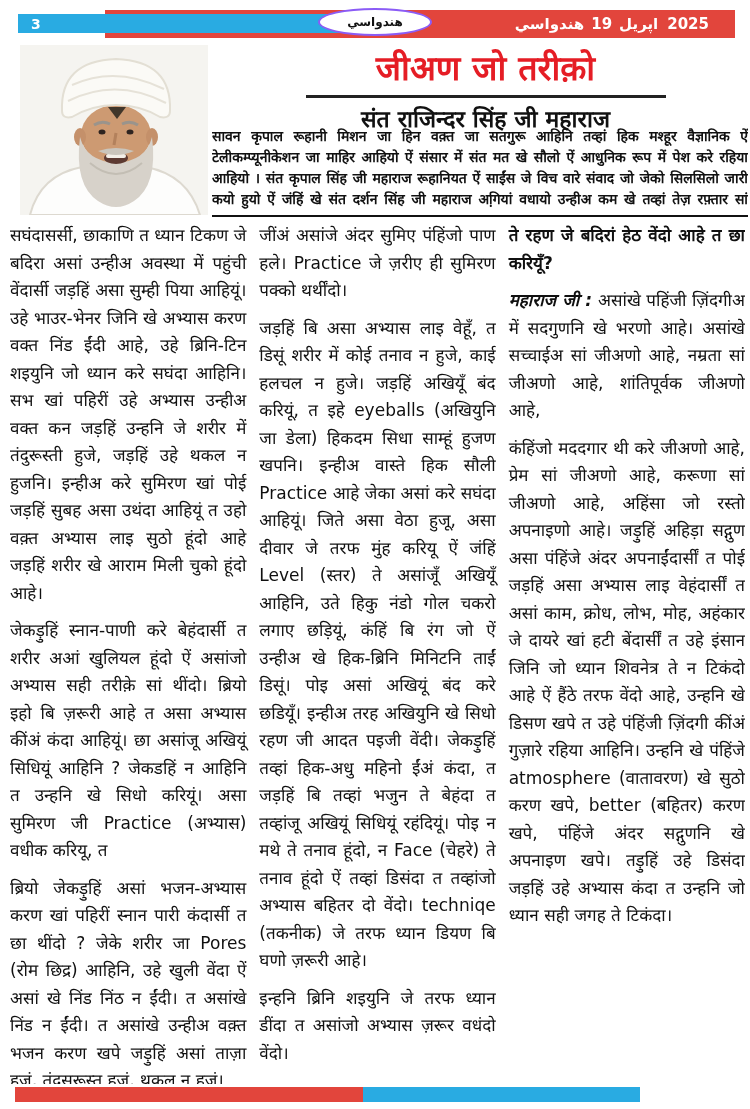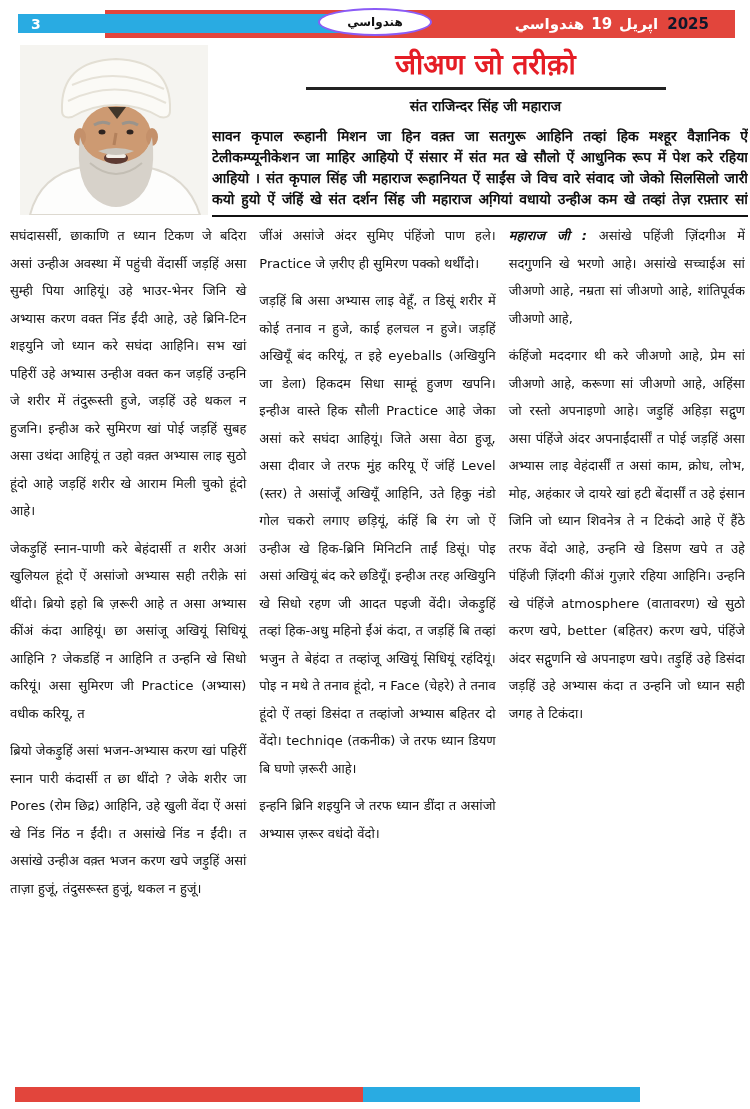--- a/index.html
+++ b/index.html
@@ -8,52 +8,52 @@
     font-family:"DejaVu Sans","Liberation Sans",sans-serif;
     color:#111;overflow:hidden;
   }
   
   .hdr-red{
     position:absolute;left:105px;top:10px;width:630px;height:28px;
     background:#e2453c;display:flex;align-items:center;justify-content:flex-end;
     padding-right:26px;box-sizing:border-box;font-weight:bold;font-size:15px;
   }
   .hdr-red .w{color:#ffffff;display:inline-block;margin-left:7px;}
-  .hdr-red .k{color:#0f172a;display:inline-block;margin-left:9px;}
+  .hdr-red .k{color:#ffffff;display:inline-block;margin-left:9px;}
   .hdr-blue{
     position:absolute;left:18px;top:14px;width:362px;height:19px;
     background:#29abe2;color:#ffffff;display:flex;align-items:center;
     padding-left:13px;box-sizing:border-box;font-weight:bold;font-size:14px;
   }
   .masthead{
     position:absolute;left:318px;top:8px;width:114px;height:28px;
     background:#ffffff;border:2px solid #8b5cf6;border-radius:50%;
     display:flex;align-items:center;justify-content:center;
     font-weight:bold;font-size:12px;color:#111;box-sizing:border-box;
   }
   
   .photo{position:absolute;left:20px;top:45px;width:188px;height:170px;}
   .photo svg{display:block;width:100%;height:100%;}
   
   .headline{position:absolute;left:228px;top:46px;width:515px;text-align:center;}
-  .headline h1{margin:0;font-size:28px;line-height:1.35;font-weight:bold;color:#e51d25;}
+  .headline h1{margin:0;font-size:34px;line-height:1.35;font-weight:bold;color:#e51d25;}
   .title-rule{width:360px;height:3px;background:#222;margin:3px auto 7px;}
-  .headline h2{margin:0;font-size:14px;line-height:1.3;font-weight:bold;color:#111;}
+  .headline h2{margin:0;font-size:23px;line-height:1.3;font-weight:bold;color:#111;}
   
   .intro{
     position:absolute;left:212px;top:126px;width:536px;height:86px;overflow:hidden;
     margin:0;font-weight:bold;font-size:14px;line-height:21px;text-align:justify;color:#111;
   }
   .intro-rule{position:absolute;left:212px;top:215px;width:536px;height:2px;background:#111;}
   
   .columns{
     position:absolute;left:10px;top:222px;width:735px;height:862px;
     display:flex;gap:13px;overflow:hidden;
   }
-  .col{flex:1;min-width:0;text-align:justify;font-size:13px;line-height:27.5px;color:#101010;}
+  .col{flex:1;min-width:0;text-align:justify;font-size:17px;line-height:27.5px;color:#101010;}
   .col p{margin:0 0 10px;}
   .col p.bold{font-weight:bold;}
   .col b{font-weight:bold;font-style:italic;}
   
   .ftr-red{position:absolute;left:15px;top:1087px;width:348px;height:15px;background:#e2453c;}
   .ftr-blue{position:absolute;left:363px;top:1087px;width:277px;height:15px;background:#29abe2;}
 </style>
 </head>
 <body>
 
@@ -117,20 +117,21 @@
       <p>सघंदासर्सी, छाकाणि त ध्यान टिकण जे बदिरा असां उन्हीअ अवस्था में पहुंची वेंदार्सी जड़हिं असा सुम्ही पिया आहियूं। उहे भाउर-भेनर जिनि खे अभ्यास करण वक्त निंड ईंदी आहे, उहे ब्रिनि-टिन शइयुनि जो ध्यान करे सघंदा आहिनि। सभ खां पहिरीं उहे अभ्यास उन्हीअ वक्त कन जड़हिं उन्हनि जे शरीर में तंदुरूस्ती हुजे, जड़हिं उहे थकल न हुजनि। इन्हीअ करे सुमिरण खां पोई जड़हिं सुबह असा उथंदा आहियूं त उहो वक़्त अभ्यास लाइ सुठो हूंदो आहे जड़हिं शरीर खे आराम मिली चुको हूंदो आहे।</p>
       <p>जेकड़ुहिं स्नान-पाणी करे बेहंदार्सी त शरीर अआं खुलियल हूंदो ऐं असांजो अभ्यास सही तरीक़े सां थींदो। ब्रियो इहो बि ज़रूरी आहे त असा अभ्यास कींअं कंदा आहियूं। छा असांजू अखियूं सिधियूं आहिनि ? जेकडहिं न आहिनि त उन्हनि खे सिधो करियूं। असा सुमिरण जी Practice (अभ्यास) वधीक करियू, त</p>
       <p>ब्रियो जेकड़ुहिं असां भजन-अभ्यास करण खां पहिरीं स्नान पारी कंदार्सी त छा थींदो ? जेके शरीर जा Pores (रोम छिद्र) आहिनि, उहे खुली वेंदा ऐं असां खे निंड निंठ न ईंदी। त असांखे निंड न ईंदी। त असांखे उन्हीअ वक़्त भजन करण खपे जड़ुहिं असां ताज़ा हुजूं, तंदुसरूस्त हुजूं, थकल न हुजूं।</p>
     </div>
     <div class="col">
       <p>जींअं असांजे अंदर सुमिए पंहिंजो पाण हले। Practice जे ज़रीए ही सुमिरण पक्को थर्थींदो।</p>
       <p>जड़हिं बि असा अभ्यास लाइ वेहूँ, त डिसूं शरीर में कोई तनाव न हुजे, काई हलचल न हुजे। जड़हिं अखियूँ बंद करियूं, त इहे eyeballs (अखियुनि जा डेला) हिकदम सिधा साम्हूं हुजण खपनि। इन्हीअ वास्ते हिक सौली Practice आहे जेका असां करे सघंदा आहियूं। जिते असा वेठा हुजू, असा दीवार जे तरफ मुंह करियू ऐं जंहिं Level (स्तर) ते असांजूँ अखियूँ आहिनि, उते हिकु नंडो गोल चकरो लगाए छड़ियूं, कंहिं बि रंग जो ऐं उन्हीअ खे हिक-ब्रिनि मिनिटनि ताईं डिसूं। पोइ असां अखियूं बंद करे छडियूँ। इन्हीअ तरह अखियुनि खे सिधो रहण जी आदत पइजी वेंदी। जेकड़ुहिं तव्हां हिक-अधु महिनो ईंअं कंदा, त जड़हिं बि तव्हां भजुन ते बेहंदा त तव्हांजू अखियूं सिधियूं रहंदियूं। पोइ न मथे ते तनाव हूंदो, न Face (चेहरे) ते तनाव हूंदो ऐं तव्हां डिसंदा त तव्हांजो अभ्यास बहितर दो वेंदो। techniqe (तकनीक) जे तरफ ध्यान डियण बि घणो ज़रूरी आहे।</p>
       <p>इन्हनि ब्रिनि शइयुनि जे तरफ ध्यान डींदा त असांजो अभ्यास ज़रूर वधंदो वेंदो।</p>
     </div>
     <div class="col">
+      <p class="bold">ते रहण जे बदिरां हेठ वेंदो आहे त छा करियूँ?</p>
       <p><b>महाराज जी : </b><span>असांखे पहिंजी ज़िंदगीअ में सदगुणनि खे भरणो आहे। असांखे सच्चाईअ सां जीअणो आहे, नम्रता सां जीअणो आहे, शांतिपूर्वक जीअणो आहे,</span></p>
       <p>कंहिंजो मददगार थी करे जीअणो आहे, प्रेम सां जीअणो आहे, करूणा सां जीअणो आहे, अहिंसा जो रस्तो अपनाइणो आहे। जड़ुहिं अहिड़ा सद्गुण असा पंहिंजे अंदर अपनाईंदार्सीं त पोई जड़हिं असा अभ्यास लाइ वेहंदार्सीं त असां काम, क्रोध, लोभ, मोह, अहंकार जे दायरे खां हटी बेंदार्सीं त उहे इंसान जिनि जो ध्यान शिवनेत्र ते न टिकंदो आहे ऐं हैंठे तरफ वेंदो आहे, उन्हनि खे डिसण खपे त उहे पंहिंजी ज़िंदगी कींअं गुज़ारे रहिया आहिनि। उन्हनि खे पंहिंजे atmosphere (वातावरण) खे सुठो करण खपे, better (बहितर) करण खपे, पंहिंजे अंदर सद्गुणनि खे अपनाइण खपे। तड़ुहिं उहे डिसंदा जड़हिं उहे अभ्यास कंदा त उन्हनि जो ध्यान सही जगह ते टिकंदा।</p>
     </div>
   </div>
 
   <div class="ftr-red"></div>
   <div class="ftr-blue"></div>
 
 </div>
 

